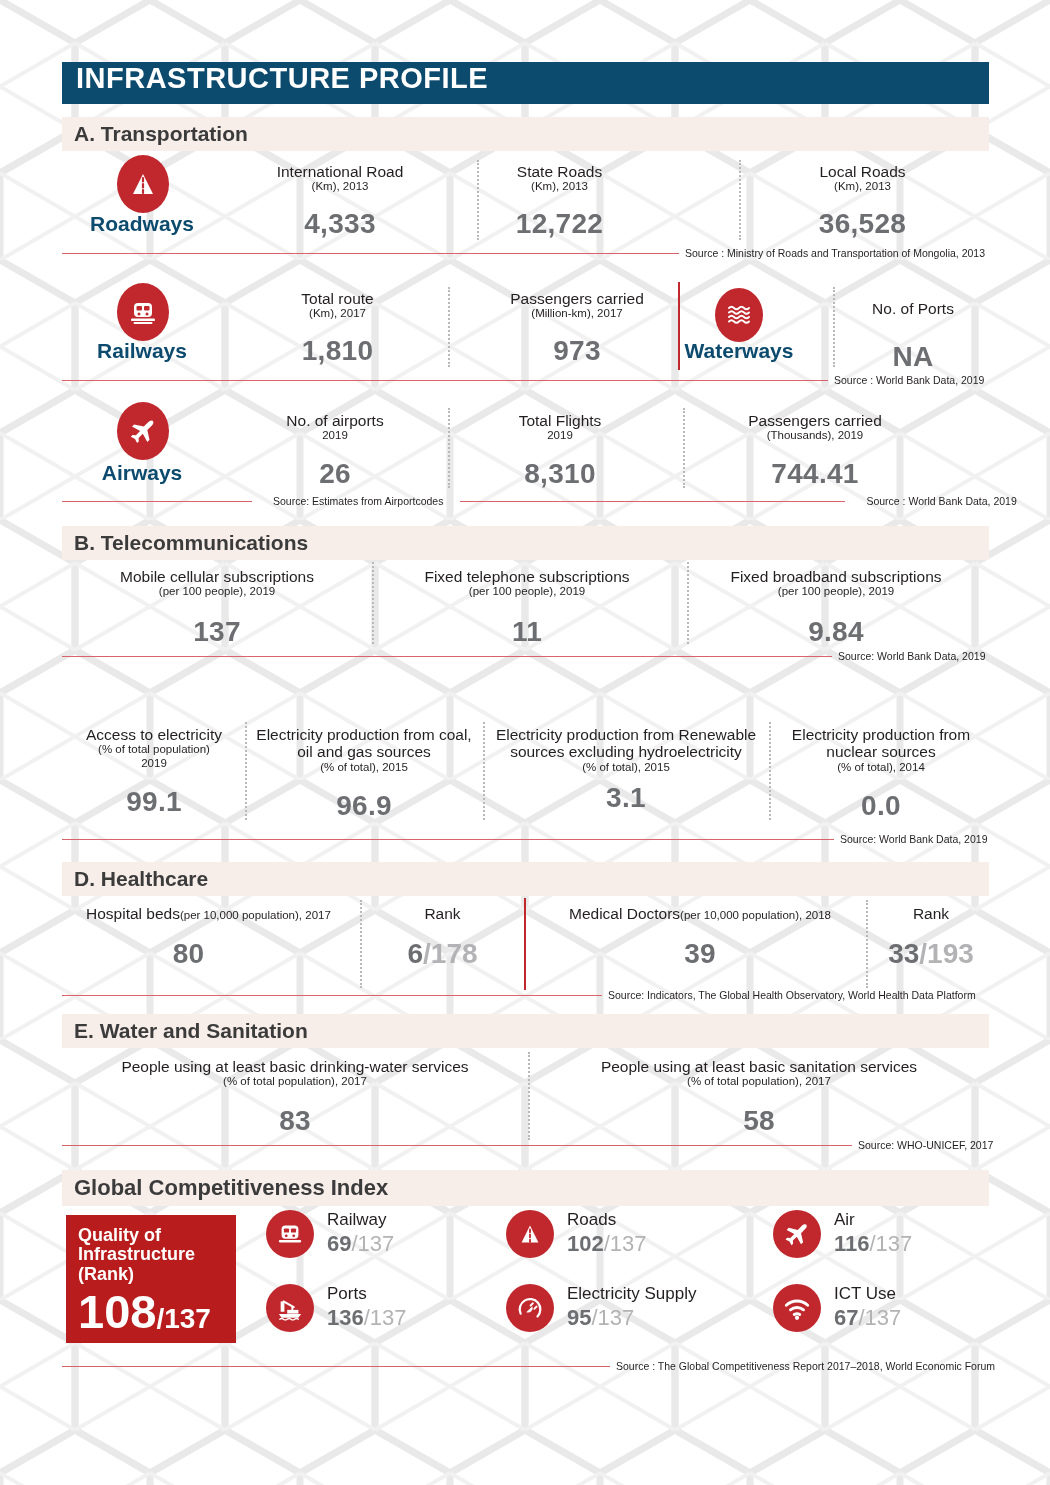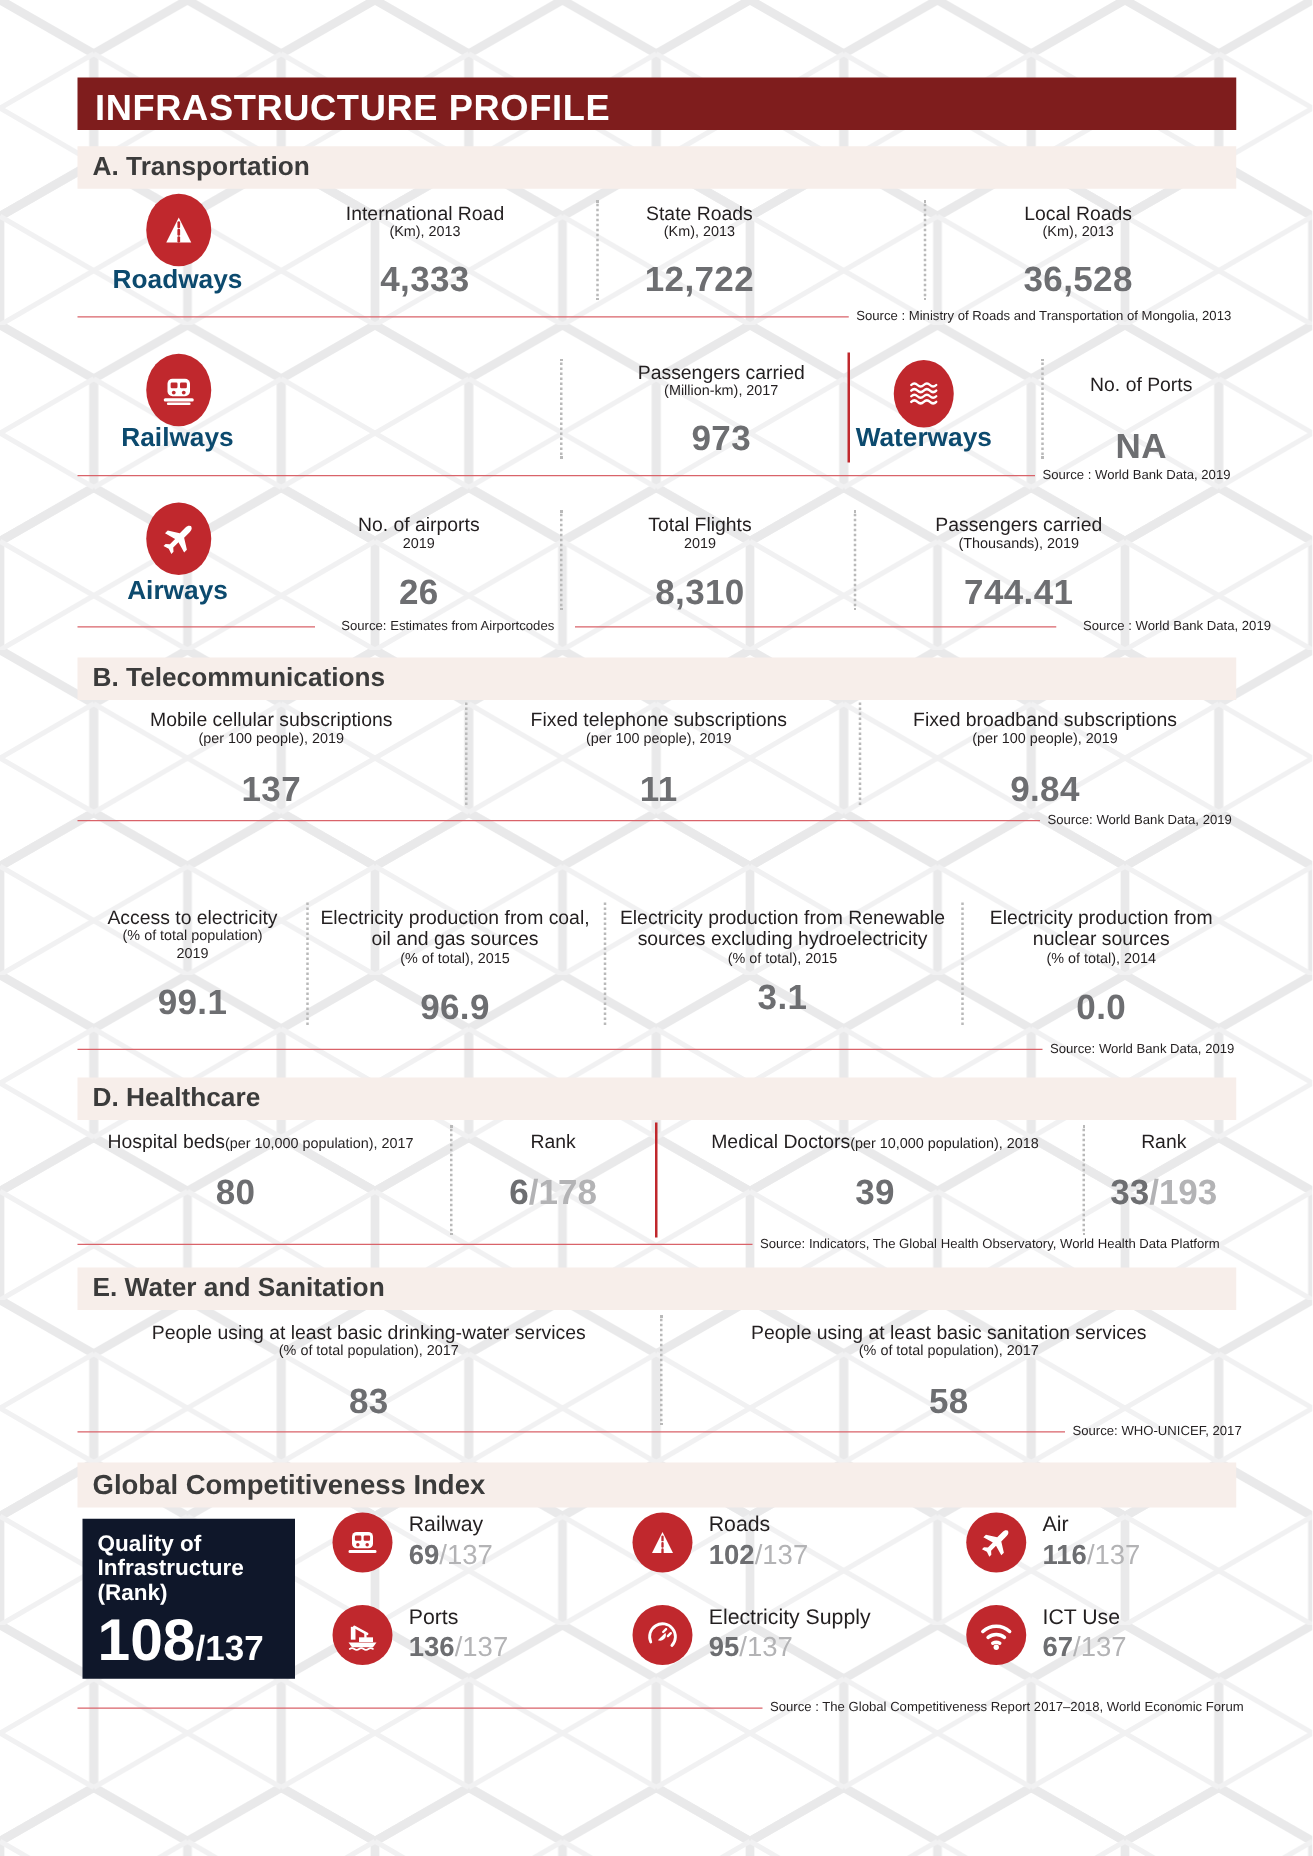--- a/index.html
+++ b/index.html
@@ -27,22 +27,22 @@
     width: 1050px;
     height: 1485px;
     padding: 0;
   }
 
   
   .title-bar {
     position: absolute;
     left: 62px; top: 62px;
     width: 927px; height: 42px;
-    background: #7f1d1d;
-    display: flex; align-items: flex-end;
+    background: #0c4a6e;
+    display: flex; align-items: flex-start;
     padding-left: 14px;
   }
   .title-bar .title-text {
     color: #ffffff;
     font-size: 29px;
     font-weight: bold;
     letter-spacing: 0.5px;
   }
 
   
@@ -125,21 +125,21 @@
   .ricon.oval { border-radius: 50% / 50%; }
   .ricon svg { display: block; }
 
   
   .rank-val { font-size: 28px; font-weight: bold; color: #6d6e71; text-align: center; }
   .rank-val .denom { color: #b3b3b5; font-weight: bold; }
 
   
   .gci-box {
     position: absolute;
-    background: #0f172a;
+    background: #b91c1c;
     color: #ffffff;
     padding: 11px 12px 8px 12px;
   }
   .gci-box .gci-cap {
     font-size: 18px; font-weight: bold; line-height: 1.08;
   }
   .gci-box .gci-rank {
     font-size: 47px; font-weight: bold; line-height: 1.0;
     margin-top: 4px;
   }
@@ -231,20 +231,25 @@
       <rect x="9.5" y="9" width="5.5" height="4.5" rx="1" fill="#c0282d"></rect>
       <rect x="17" y="9" width="5.5" height="4.5" rx="1" fill="#c0282d"></rect>
       <circle cx="12" cy="17" r="1.5" fill="#c0282d"></circle>
       <circle cx="20" cy="17" r="1.5" fill="#c0282d"></circle>
       <rect x="4" y="21.5" width="24" height="2.6" rx="1.2" fill="#ffffff"></rect>
       <rect x="6.5" y="25" width="19" height="2" rx="1" fill="#ffffff"></rect>
     </svg>
   </div>
   <div class="abs mode-name" style="left:62px; top:339px; width:160px;">Railways</div>
 
+  <div class="abs" style="left:230px; top:290px; width:215px;">
+    <div class="metric-label">Total route</div>
+    <div class="metric-sub">(Km), 2017</div>
+    <div class="metric-value" style="margin-top:14px;">1,810</div>
+  </div>
   <div class="vdot" style="left:448px; top:287px; height:80px;"></div>
   <div class="abs" style="left:462px; top:290px; width:230px;">
     <div class="metric-label">Passengers carried</div>
     <div class="metric-sub">(Million-km), 2017</div>
     <div class="metric-value" style="margin-top:14px;">973</div>
   </div>
 
   <div class="vsolid" style="left:678px; top:282px; height:88px;"></div>
   <div class="ricon oval" style="left:715px; top:288px; width:48px; height:54px;">
     <svg width="28" height="26" viewBox="0 0 28 26">

